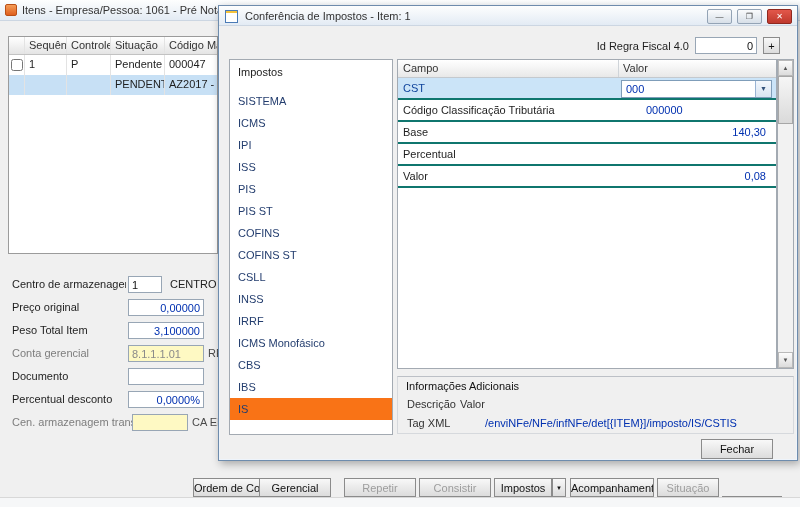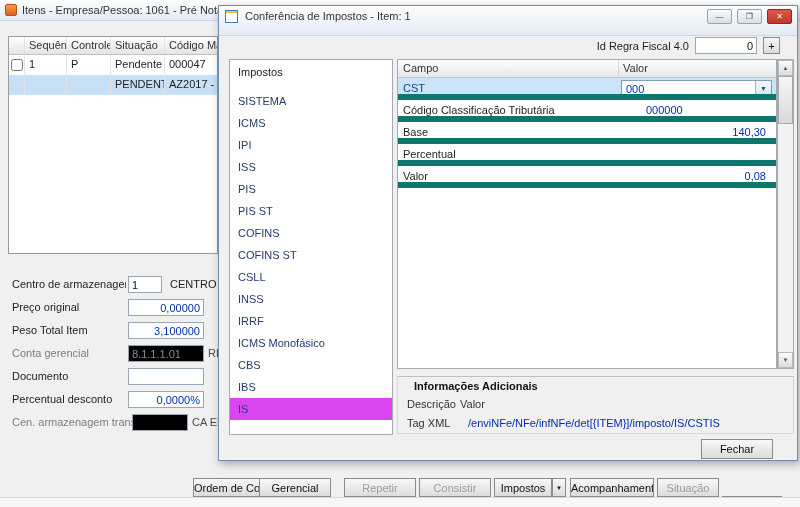--- a/index.html
+++ b/index.html
@@ -30,46 +30,46 @@
   .gc3{width:54px;flex:none}
   .gc4{flex:1;border-right:none}
   .grid-row.sel{background:#c7e0f5}
 
   
   .flabel{position:absolute;width:114px;line-height:17px;overflow:hidden;white-space:nowrap}
   .flabel.dim{color:#7d7d7d}
   .tb{position:absolute;height:17px;border:1px solid #98a6b5;background:#fff;font:inherit;
       font-size:11px;padding:0 3px;color:#111;outline:none}
   .tb.num{text-align:right;color:#0030b0}
-  .tb.dis{background:#000000;color:#8a8a8a}
+  .tb.dis{background:#fef9c3;color:#8a8a8a}
   .suffix{position:absolute;line-height:17px;color:#4a4a4a;white-space:nowrap;overflow:hidden}
 
   
   .btn{position:absolute;height:19px;border:1px solid #8b8b8b;background:linear-gradient(#f8f8f8,#dcdcdc);
        font:inherit;font-size:11px;color:#111;text-align:center;line-height:16px;cursor:default;
        overflow:hidden;white-space:nowrap}
   .btn.dis{color:#9d9d9d}
 
   
   #dialog{position:absolute;left:218px;top:5px;width:580px;height:456px;background:#f0f0f0;
           border:1px solid #6e8cad;box-shadow:2px 3px 8px rgba(0,0,0,.3), inset 0 0 0 1px #eef4fb}
-  #dialog .titlebar{height:30px;position:relative}
+  #dialog .titlebar{height:20px;position:relative}
 
   
   .listbox{position:absolute;background:#fff;border:1px solid #a3aab2;overflow:hidden}
   .li{height:22px;line-height:22px;padding-left:8px;color:#233d6e;white-space:nowrap}
-  .li.sel{background:#d946ef}
+  .li.sel{background:#f97316}
 
   
   .table{position:absolute;background:#fff;border:1px solid #a3aab2;overflow:hidden}
   .thead{display:flex;height:18px;line-height:17px;background:linear-gradient(#ffffff,#e8e8e8);
          border-bottom:1px solid #c4c9ce;color:#333}
   .th-campo{width:221px;padding-left:5px;border-right:1px solid #cfd4d9}
   .th-valor{flex:1;padding-left:4px}
-  .trow{display:flex;height:22px;line-height:21px;border-bottom:6px solid #0f766e}
+  .trow{display:flex;height:22px;line-height:21px;border-bottom:2px solid #0f766e}
   .trow.sel{background:#cbe4f8}
   .td-campo{width:221px;padding-left:5px;overflow:hidden;white-space:nowrap}
   .trow.sel .td-campo{color:#10449c}
   .td-valor{flex:1;color:#0030b0;position:relative;overflow:hidden;white-space:nowrap}
   .td-valor.right{text-align:right;padding-right:10px}
   .td-valor.ind{padding-left:27px}
 
   
   .combo{position:absolute;left:2px;top:2px;right:4px;height:18px;background:#fff;
          border:1px solid #7f9db9;color:#0030b0;line-height:16px;padding-left:4px}
@@ -79,21 +79,21 @@
 
   
   .sbar{position:absolute;width:17px;background:#f2f2f2;border:1px solid #a3aab2}
   .sb-btn{position:absolute;left:0;width:15px;height:16px;background:linear-gradient(#fcfcfc,#dcdcdc);
           border:1px solid #b9b9b9;text-align:center;font-size:6px;line-height:14px;color:#555}
   .sb-thumb{position:absolute;left:0;width:15px;background:linear-gradient(#f6f6f6,#dadada);
             border:1px solid #a7a7a7}
 
   
   .groupbox{position:absolute;border:1px solid #d6d9dd;border-top:1px solid #bcc0c6}
-  .gb-title{position:absolute;left:16px;top:3px;font-weight:bold;color:#111}
+  .gb-title{position:absolute;left:8px;top:3px;font-weight:normal;color:#111}
   .gb-label{position:absolute;color:#333;white-space:nowrap}
   .gb-value{position:absolute;color:#0030b0;white-space:nowrap}
 
   .statusbar{position:absolute;left:0;top:497px;width:800px;height:10px;background:#f6f7f8;
              border-top:1px solid #d8d8d8}
   .app-icon{position:absolute;left:5px;top:4px;width:12px;height:12px;border-radius:2px;
             background:linear-gradient(#f59d57,#df5f1e);border:1px solid #b94f16}
   .dlg-icon{position:absolute;left:6px;top:4px;width:13px;height:13px;background:#fff;
             border:1px solid #4a7ab5;box-shadow:inset 0 2px 0 #f5c33b}
   input[type=checkbox]{width:12px;height:12px}
@@ -242,19 +242,19 @@
       <div class="sb-btn" style="top:0">▲</div>
       <div class="sb-thumb" style="top:16px;height:48px"></div>
       <div class="sb-btn" style="bottom:0">▼</div>
     </div>
 
     <div class="groupbox" style="left:178px;top:370px;width:397px;height:58px">
       <span class="gb-title">Informações Adicionais</span>
       <span class="gb-label" style="left:9px;top:21px">Descrição</span>
       <span class="gb-label" style="left:62px;top:21px">Valor</span>
       <span class="gb-label" style="left:9px;top:40px">Tag XML</span>
-      <span class="gb-value" style="left:70px;top:40px">/enviNFe/NFe/infNFe/det[{ITEM}]/imposto/IS/CSTIS</span>
+      <span class="gb-value" style="left:87px;top:40px">/enviNFe/NFe/infNFe/det[{ITEM}]/imposto/IS/CSTIS</span>
     </div>
 
     <button class="btn" style="left:482px;top:433px;width:72px;height:20px">Fechar</button>
   </div>
 
 </div>
 
 </body></html>

